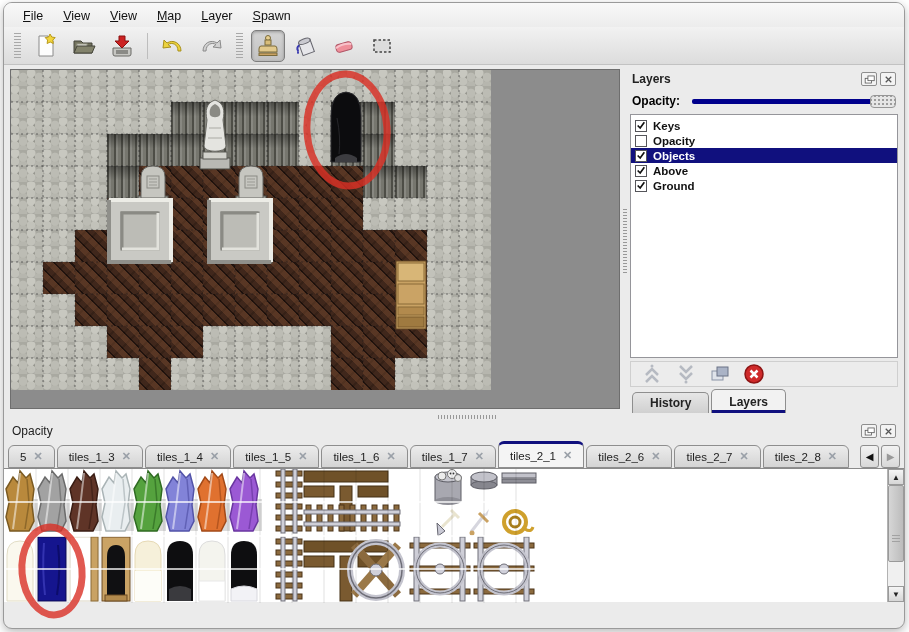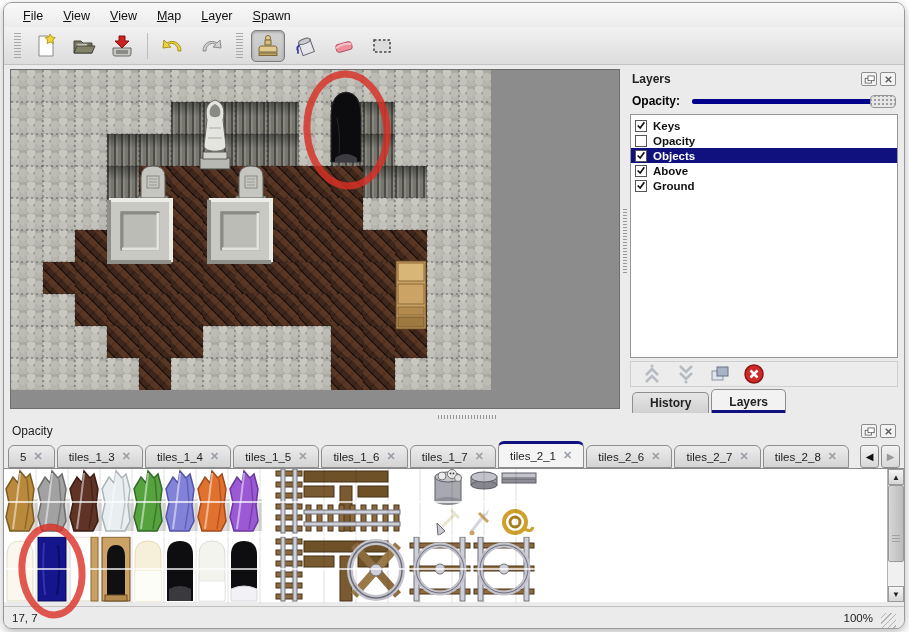--- a/index.html
+++ b/index.html
@@ -777,20 +777,14 @@
       <div class="vscroll">
         <div class="sb-btn">▲</div>
         <div class="sb-track">
           <div class="sb-thumb"></div>
         </div>
         <div class="sb-btn">▼</div>
       </div>
     </div>
   </div>
 
-  <div class="statusbar">
-    <span>17, 7</span>
-    <span class="spacer"></span>
-    <span>100%</span>
-    <span class="resize-grip"></span>
-  </div>
 
 </div>
 
 </body></html>

